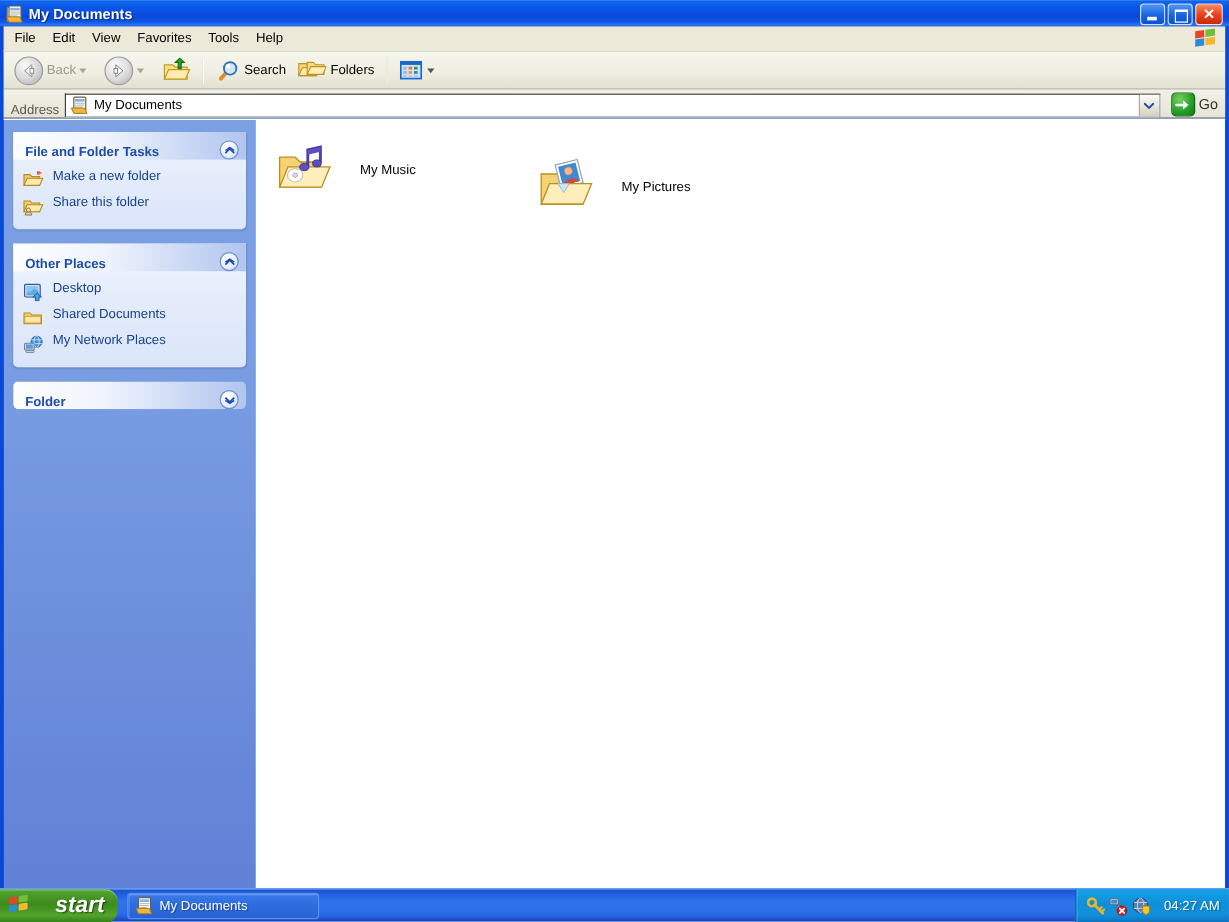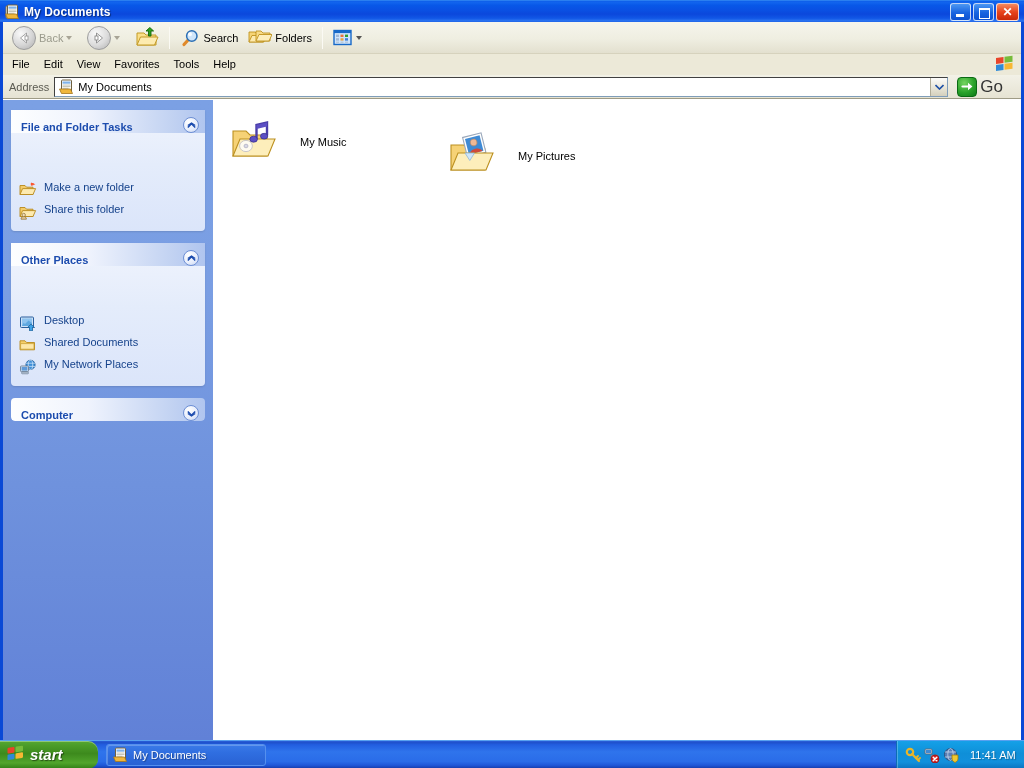--- a/index.html
+++ b/index.html
@@ -147,23 +147,23 @@
   }
   .navcircle.green {
     background: radial-gradient(circle at 35% 30%, #fafafa, #dcdcdc 55%, #b0b0b0 100%);
     border: 1px solid #9d9d9d;
   }
 
   
   #addressbar {
     flex: 0 0 24px;
     background: linear-gradient(to bottom, #f2f1e7, #e6e3d3);
-    display: flex; align-items: center;
+    display: flex; align-items: flex-end;
     border-bottom: 1px solid #9e9b86;
-    padding-right: 15px;
+    padding-right: 3px;
   }
   #address-label {
     font-size: 11px; color: #5b5b52;
     padding: 0 5px 0 6px;
   }
   #address-field {
     flex: 1 1 auto;
     height: 20px;
     background: #fff;
     border: 1px solid #7f9db9;
@@ -179,21 +179,21 @@
     width: 17px; height: 18px;
     background: linear-gradient(to bottom,#fcfcfa,#e6e3d4 60%, #d4d0bd);
     border-left: 1px solid #b0ac98;
     display: flex; align-items: center; justify-content: center;
   }
   #go-button {
     display: flex; align-items: center;
     margin-left: 6px; padding: 0 3px;
     height: 22px; cursor: default;
   }
-  #go-label { font-size: 17px; color: #333; margin-left: 3px; }
+  #go-label { font-size: 12px; color: #333; margin-left: 3px; }
   .green-go {
     width: 20px; height: 20px; border-radius: 4px;
     background: radial-gradient(circle at 35% 28%, #74d45f, #2aa22a 55%, #0c7a17 100%);
     border: 1px solid #0a6a13;
     display: flex; align-items: center; justify-content: center;
   }
 
   
   #body {
     flex: 1 1 auto;
@@ -229,21 +229,21 @@
     flex: 1 1 auto;
   }
   .chev {
     width: 16px; height: 16px; border-radius: 50%;
     background: radial-gradient(circle at 35% 30%, #ffffff, #e8eefc 55%, #c6d4ef 100%);
     border: 1px solid #6d8fd4;
     display: flex; align-items: center; justify-content: center;
     color: #1c4cae; font-size: 9px; line-height: 1;
     font-weight: bold;
   }
-  .panel-body { padding: 6px 4px 8px 8px; margin-top: 40px; }
+  .panel-body { padding: 6px 4px 8px 8px; }
   .panel-row {
     display: flex; align-items: flex-start;
     padding: 2px 0 3px 0;
     cursor: default;
   }
   .panel-row .ico {
     flex: 0 0 18px; width: 18px; height: 16px;
     margin-right: 7px; margin-top: 1px;
     position: relative;
   }
@@ -288,24 +288,24 @@
     width: 98px; height: 28px;
     background: linear-gradient(to bottom,
        #56a832 0%, #4a9b28 18%, #3d8a1d 45%, #51a52c 78%, #2f7d16 100%);
     border-radius: 0 10px 10px 0;
     display: flex; align-items: center;
     padding-left: 6px;
     cursor: default;
     box-shadow: inset 0 1px 0 rgba(255,255,255,0.35);
   }
   #start-label {
-    color: #fff; font-size: 15px; font-weight: bold;
+    color: #fff; font-size: 19px; font-weight: bold;
     font-style: italic;
     text-shadow: 1px 1px 1px rgba(0,0,0,0.5);
-    margin-left: 4px;
+    margin-left: 20px;
   }
   #task-buttons { display: flex; align-items: center; margin-left: 8px; }
   .task-btn {
     height: 22px; min-width: 160px;
     background: linear-gradient(to bottom, #3a7ae8 0%, #2f6ee0 40%, #2a62d4 100%);
     border: 1px solid #5590ee;
     border-radius: 3px;
     display: flex; align-items: center;
     padding: 0 8px 0 5px;
     box-shadow: inset 1px 1px 0 rgba(255,255,255,0.22);
@@ -350,100 +350,20 @@
         <path d="M1.5 10 L12.5 10 L14.5 14.5 L3.5 14.5 Z" fill="#f0b73c" stroke="#a5761c" stroke-width="0.8"></path>
       </svg>
     </div>
     <div id="title-text">My Documents</div>
     <div id="titlebar-buttons">
       <div class="tb-btn tb-min"></div>
       <div class="tb-btn tb-max"></div>
       <div class="tb-btn tb-close">
           <span>✕</span>
         </div>
-    </div>
-  </div>
-
-  <div id="toolbar">
-
-    <div class="tbar-btn">
-      <div class="navcircle grey">
-        <svg width="16" height="16" viewBox="0 0 16 16">
-          <path d="M10.5 3 L4.5 8 L10.5 13 Z" fill="#ffffff" stroke="#8f8f8f" stroke-width="0.8"></path>
-          <rect x="9" y="6" width="3" height="4" fill="#fff" stroke="#8f8f8f" stroke-width="0.8"></rect>
-        </svg>
-      </div>
-      <span class="tbar-label disabled">Back</span>
-      <span class="tbar-arrow disabled"></span>
-    </div>
-
-    <div class="tbar-btn">
-      <div class="navcircle green">
-        <svg width="16" height="16" viewBox="0 0 16 16">
-          <path d="M5.5 3 L11.5 8 L5.5 13 Z" fill="#ffffff" stroke="#7d7d7d" stroke-width="0.8"></path>
-          <rect x="4" y="6" width="3" height="4" fill="#fff" stroke="#7d7d7d" stroke-width="0.8"></rect>
-        </svg>
-      </div>
-      <span class="tbar-arrow disabled"></span>
-    </div>
-
-    <div class="tbar-btn">
-      <span>
-        <svg width="24" height="22" viewBox="0 0 24 22">
-          <path d="M2 6 L9 6 L11 8 L21 8 L21 18 L2 18 Z" fill="#fbe08a" stroke="#c39a27" stroke-width="1"></path>
-          <path d="M2 18 L5.5 10 L23 10 L19.5 18 Z" fill="#fdebb0" stroke="#c39a27" stroke-width="1"></path>
-          <path d="M13.5 9 L13.5 4 L11 4 L14.8 0.5 L18.6 4 L16 4 L16 9 Z" fill="#2fa11f" stroke="#15660c" stroke-width="0.9"></path>
-        </svg>
-      </span>
-    </div>
-
-    <div class="tbar-sep"></div>
-
-    <div class="tbar-btn">
-      <span>
-        <svg width="20" height="20" viewBox="0 0 20 20">
-          <line x1="4" y1="16.5" x2="9" y2="11" stroke="#e08a2b" stroke-width="3.2" stroke-linecap="round"></line>
-          <circle cx="11.8" cy="8" r="5.2" fill="#cfe6fa" stroke="#2b6fb5" stroke-width="1.5"></circle>
-          <circle cx="10" cy="6.3" r="2" fill="#ffffff" opacity="0.85"></circle>
-        </svg>
-      </span>
-      <span class="tbar-label">Search</span>
-    </div>
-
-    <div class="tbar-btn">
-      <span>
-        <svg width="24" height="20" viewBox="0 0 24 20">
-          <path d="M1 4 L7 4 L9 6 L16 6 L16 14 L1 14 Z" fill="#f6d476" stroke="#bf9320" stroke-width="0.9"></path>
-          <path d="M1 14 L4 7.5 L18 7.5 L15 14 Z" fill="#fdeaae" stroke="#bf9320" stroke-width="0.9"></path>
-          <path d="M8 3 L13 3 L15 5 L22 5 L22 13 L8 13 Z" fill="#f8da86" stroke="#bf9320" stroke-width="0.9"></path>
-          <path d="M8 13 L11 6.5 L24 6.5 L21 13 Z" fill="#fdeebc" stroke="#bf9320" stroke-width="0.9"></path>
-        </svg>
-      </span>
-      <span class="tbar-label">Folders</span>
-    </div>
-
-    <div class="tbar-sep"></div>
-
-    <div class="tbar-btn">
-      <span>
-        <svg width="20" height="18" viewBox="0 0 20 18">
-          <rect x="1" y="1.5" width="17" height="14" fill="#cfe4fb" stroke="#1769c8" stroke-width="1.4"></rect>
-          <rect x="1" y="1.5" width="17" height="2.6" fill="#1769c8"></rect>
-          <rect x="3" y="5.6" width="3" height="2.4" fill="#9fb8d8"></rect>
-          <rect x="7.5" y="5.6" width="3" height="2.4" fill="#e8743c"></rect>
-          <rect x="12" y="5.6" width="3" height="2.4" fill="#2fa130"></rect>
-          <rect x="3" y="9.2" width="3" height="2.4" fill="#9fb8d8"></rect>
-          <rect x="7.5" y="9.2" width="3" height="2.4" fill="#e8a23c"></rect>
-          <rect x="12" y="9.2" width="3" height="2.4" fill="#3c7fd8"></rect>
-          <rect x="3" y="12.5" width="3" height="1.6" fill="#b7c9de"></rect>
-          <rect x="7.5" y="12.5" width="3" height="1.6" fill="#b7c9de"></rect>
-          <rect x="12" y="12.5" width="3" height="1.6" fill="#b7c9de"></rect>
-        </svg>
-      </span>
-      <span class="tbar-arrow"></span>
     </div>
   </div>
 
   <div id="menubar">
     <div class="menu-item">File</div>
     <div class="menu-item">Edit</div>
     <div class="menu-item">View</div>
     <div class="menu-item">Favorites</div>
     <div class="menu-item">Tools</div>
     <div class="menu-item">Help</div>
@@ -452,20 +372,100 @@
         <g transform="translate(3,2) skewY(-8)">
           <rect x="0" y="1" width="7.5" height="6" fill="#e8442a"></rect>
           <rect x="8.5" y="1" width="8" height="6" fill="#77bb3a"></rect>
           <rect x="0" y="8" width="7.5" height="6" fill="#2f8ad8"></rect>
           <rect x="8.5" y="8" width="8" height="6" fill="#f7b733"></rect>
         </g>
       </svg>
     </div>
   </div>
 
+  <div id="toolbar">
+
+    <div class="tbar-btn">
+      <div class="navcircle grey">
+        <svg width="16" height="16" viewBox="0 0 16 16">
+          <path d="M10.5 3 L4.5 8 L10.5 13 Z" fill="#ffffff" stroke="#8f8f8f" stroke-width="0.8"></path>
+          <rect x="9" y="6" width="3" height="4" fill="#fff" stroke="#8f8f8f" stroke-width="0.8"></rect>
+        </svg>
+      </div>
+      <span class="tbar-label disabled">Back</span>
+      <span class="tbar-arrow disabled"></span>
+    </div>
+
+    <div class="tbar-btn">
+      <div class="navcircle green">
+        <svg width="16" height="16" viewBox="0 0 16 16">
+          <path d="M5.5 3 L11.5 8 L5.5 13 Z" fill="#ffffff" stroke="#7d7d7d" stroke-width="0.8"></path>
+          <rect x="4" y="6" width="3" height="4" fill="#fff" stroke="#7d7d7d" stroke-width="0.8"></rect>
+        </svg>
+      </div>
+      <span class="tbar-arrow disabled"></span>
+    </div>
+
+    <div class="tbar-btn">
+      <span>
+        <svg width="24" height="22" viewBox="0 0 24 22">
+          <path d="M2 6 L9 6 L11 8 L21 8 L21 18 L2 18 Z" fill="#fbe08a" stroke="#c39a27" stroke-width="1"></path>
+          <path d="M2 18 L5.5 10 L23 10 L19.5 18 Z" fill="#fdebb0" stroke="#c39a27" stroke-width="1"></path>
+          <path d="M13.5 9 L13.5 4 L11 4 L14.8 0.5 L18.6 4 L16 4 L16 9 Z" fill="#2fa11f" stroke="#15660c" stroke-width="0.9"></path>
+        </svg>
+      </span>
+    </div>
+
+    <div class="tbar-sep"></div>
+
+    <div class="tbar-btn">
+      <span>
+        <svg width="20" height="20" viewBox="0 0 20 20">
+          <line x1="4" y1="16.5" x2="9" y2="11" stroke="#e08a2b" stroke-width="3.2" stroke-linecap="round"></line>
+          <circle cx="11.8" cy="8" r="5.2" fill="#cfe6fa" stroke="#2b6fb5" stroke-width="1.5"></circle>
+          <circle cx="10" cy="6.3" r="2" fill="#ffffff" opacity="0.85"></circle>
+        </svg>
+      </span>
+      <span class="tbar-label">Search</span>
+    </div>
+
+    <div class="tbar-btn">
+      <span>
+        <svg width="24" height="20" viewBox="0 0 24 20">
+          <path d="M1 4 L7 4 L9 6 L16 6 L16 14 L1 14 Z" fill="#f6d476" stroke="#bf9320" stroke-width="0.9"></path>
+          <path d="M1 14 L4 7.5 L18 7.5 L15 14 Z" fill="#fdeaae" stroke="#bf9320" stroke-width="0.9"></path>
+          <path d="M8 3 L13 3 L15 5 L22 5 L22 13 L8 13 Z" fill="#f8da86" stroke="#bf9320" stroke-width="0.9"></path>
+          <path d="M8 13 L11 6.5 L24 6.5 L21 13 Z" fill="#fdeebc" stroke="#bf9320" stroke-width="0.9"></path>
+        </svg>
+      </span>
+      <span class="tbar-label">Folders</span>
+    </div>
+
+    <div class="tbar-sep"></div>
+
+    <div class="tbar-btn">
+      <span>
+        <svg width="20" height="18" viewBox="0 0 20 18">
+          <rect x="1" y="1.5" width="17" height="14" fill="#cfe4fb" stroke="#1769c8" stroke-width="1.4"></rect>
+          <rect x="1" y="1.5" width="17" height="2.6" fill="#1769c8"></rect>
+          <rect x="3" y="5.6" width="3" height="2.4" fill="#9fb8d8"></rect>
+          <rect x="7.5" y="5.6" width="3" height="2.4" fill="#e8743c"></rect>
+          <rect x="12" y="5.6" width="3" height="2.4" fill="#2fa130"></rect>
+          <rect x="3" y="9.2" width="3" height="2.4" fill="#9fb8d8"></rect>
+          <rect x="7.5" y="9.2" width="3" height="2.4" fill="#e8a23c"></rect>
+          <rect x="12" y="9.2" width="3" height="2.4" fill="#3c7fd8"></rect>
+          <rect x="3" y="12.5" width="3" height="1.6" fill="#b7c9de"></rect>
+          <rect x="7.5" y="12.5" width="3" height="1.6" fill="#b7c9de"></rect>
+          <rect x="12" y="12.5" width="3" height="1.6" fill="#b7c9de"></rect>
+        </svg>
+      </span>
+      <span class="tbar-arrow"></span>
+    </div>
+  </div>
+
   <div id="addressbar">
     <span id="address-label">Address</span>
     <div id="address-field">
       <span style="width:16px;height:16px;margin-left:1px;">
         <svg width="16" height="16" viewBox="0 0 16 16">
           <rect x="3.5" y="1" width="10" height="12" rx="1" fill="#fff" stroke="#6f6140" stroke-width="1"></rect>
           <rect x="4.5" y="2.5" width="8" height="2.2" fill="#7fb2e8"></rect>
           <rect x="4.5" y="5.6" width="8" height="0.9" fill="#b9b9a8"></rect>
           <rect x="4.5" y="7.2" width="8" height="0.9" fill="#b9b9a8"></rect>
           <rect x="4.5" y="8.8" width="6" height="0.9" fill="#b9b9a8"></rect>
@@ -581,21 +581,21 @@
               </svg>
             </span>
             <span class="lbl">My Network Places</span>
           </div>
 
         </div>
       </div>
 
       <div class="panel collapsed">
         <div class="panel-header">
-          <span class="panel-title">Computer</span>
+          <span class="panel-title">Folder</span>
           <span class="chev">
             <svg width="9" height="7" viewBox="0 0 9 7">
                 <path d="M0.8 1.4 L4.5 5.2 L8.2 1.4" fill="none" stroke="#1c4cae" stroke-width="1.5"></path>
                 <path d="M0.8 3.6 L4.5 6.1 L8.2 3.6" fill="none" stroke="#1c4cae" stroke-width="1.2"></path>
               </svg>
           </span>
         </div>
       </div>
 
     </div>
@@ -693,15 +693,15 @@
       </svg>
     </span>
     <span class="tray-icon">
       <svg width="16" height="16" viewBox="0 0 16 16">
         <circle cx="7.5" cy="7.5" r="6" fill="#5b7fb5" stroke="#2f4a74" stroke-width="0.9"></circle>
         <path d="M2 5 H13 M2 10 H13" stroke="#c9d8ec" stroke-width="0.8"></path>
         <ellipse cx="7.5" cy="7.5" rx="2.7" ry="6" fill="none" stroke="#c9d8ec" stroke-width="0.8"></ellipse>
         <path d="M9 8 L15 8 L15 12 C15 14 12 15.5 12 15.5 C12 15.5 9 14 9 12 Z" fill="#f0c830" stroke="#9a7a10" stroke-width="0.8"></path>
       </svg>
     </span>
-    <span id="clock">11:41 AM</span>
+    <span id="clock">04:27 AM</span>
   </div>
 </div>
 
 </body></html>

